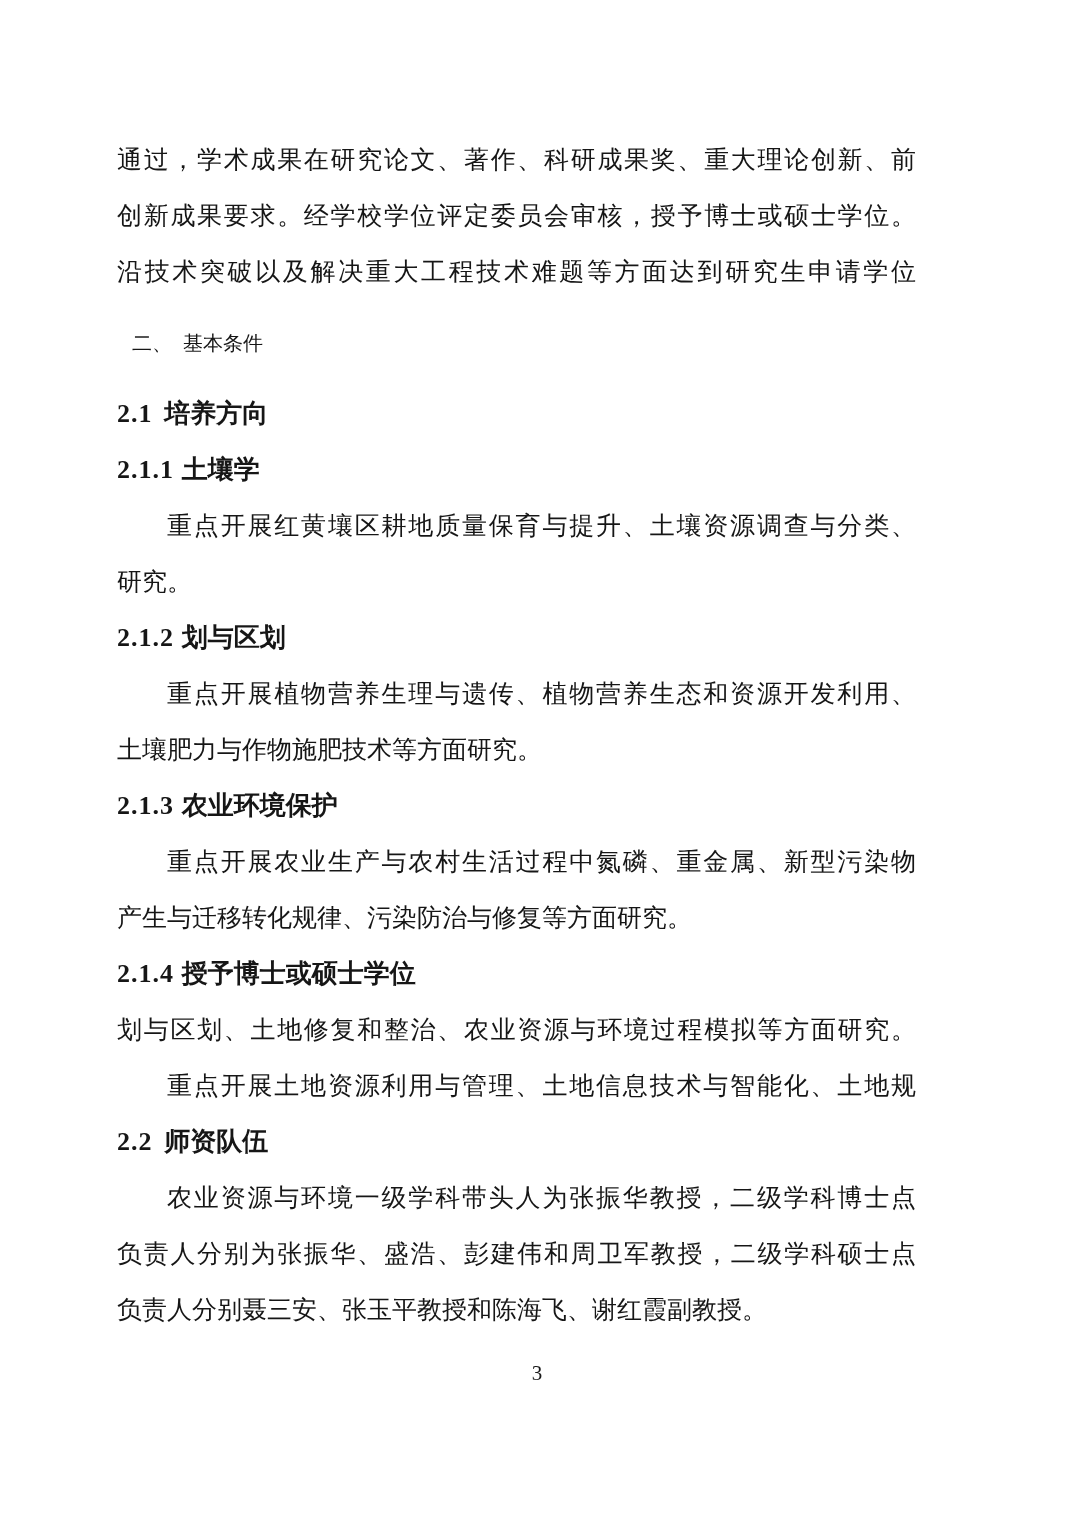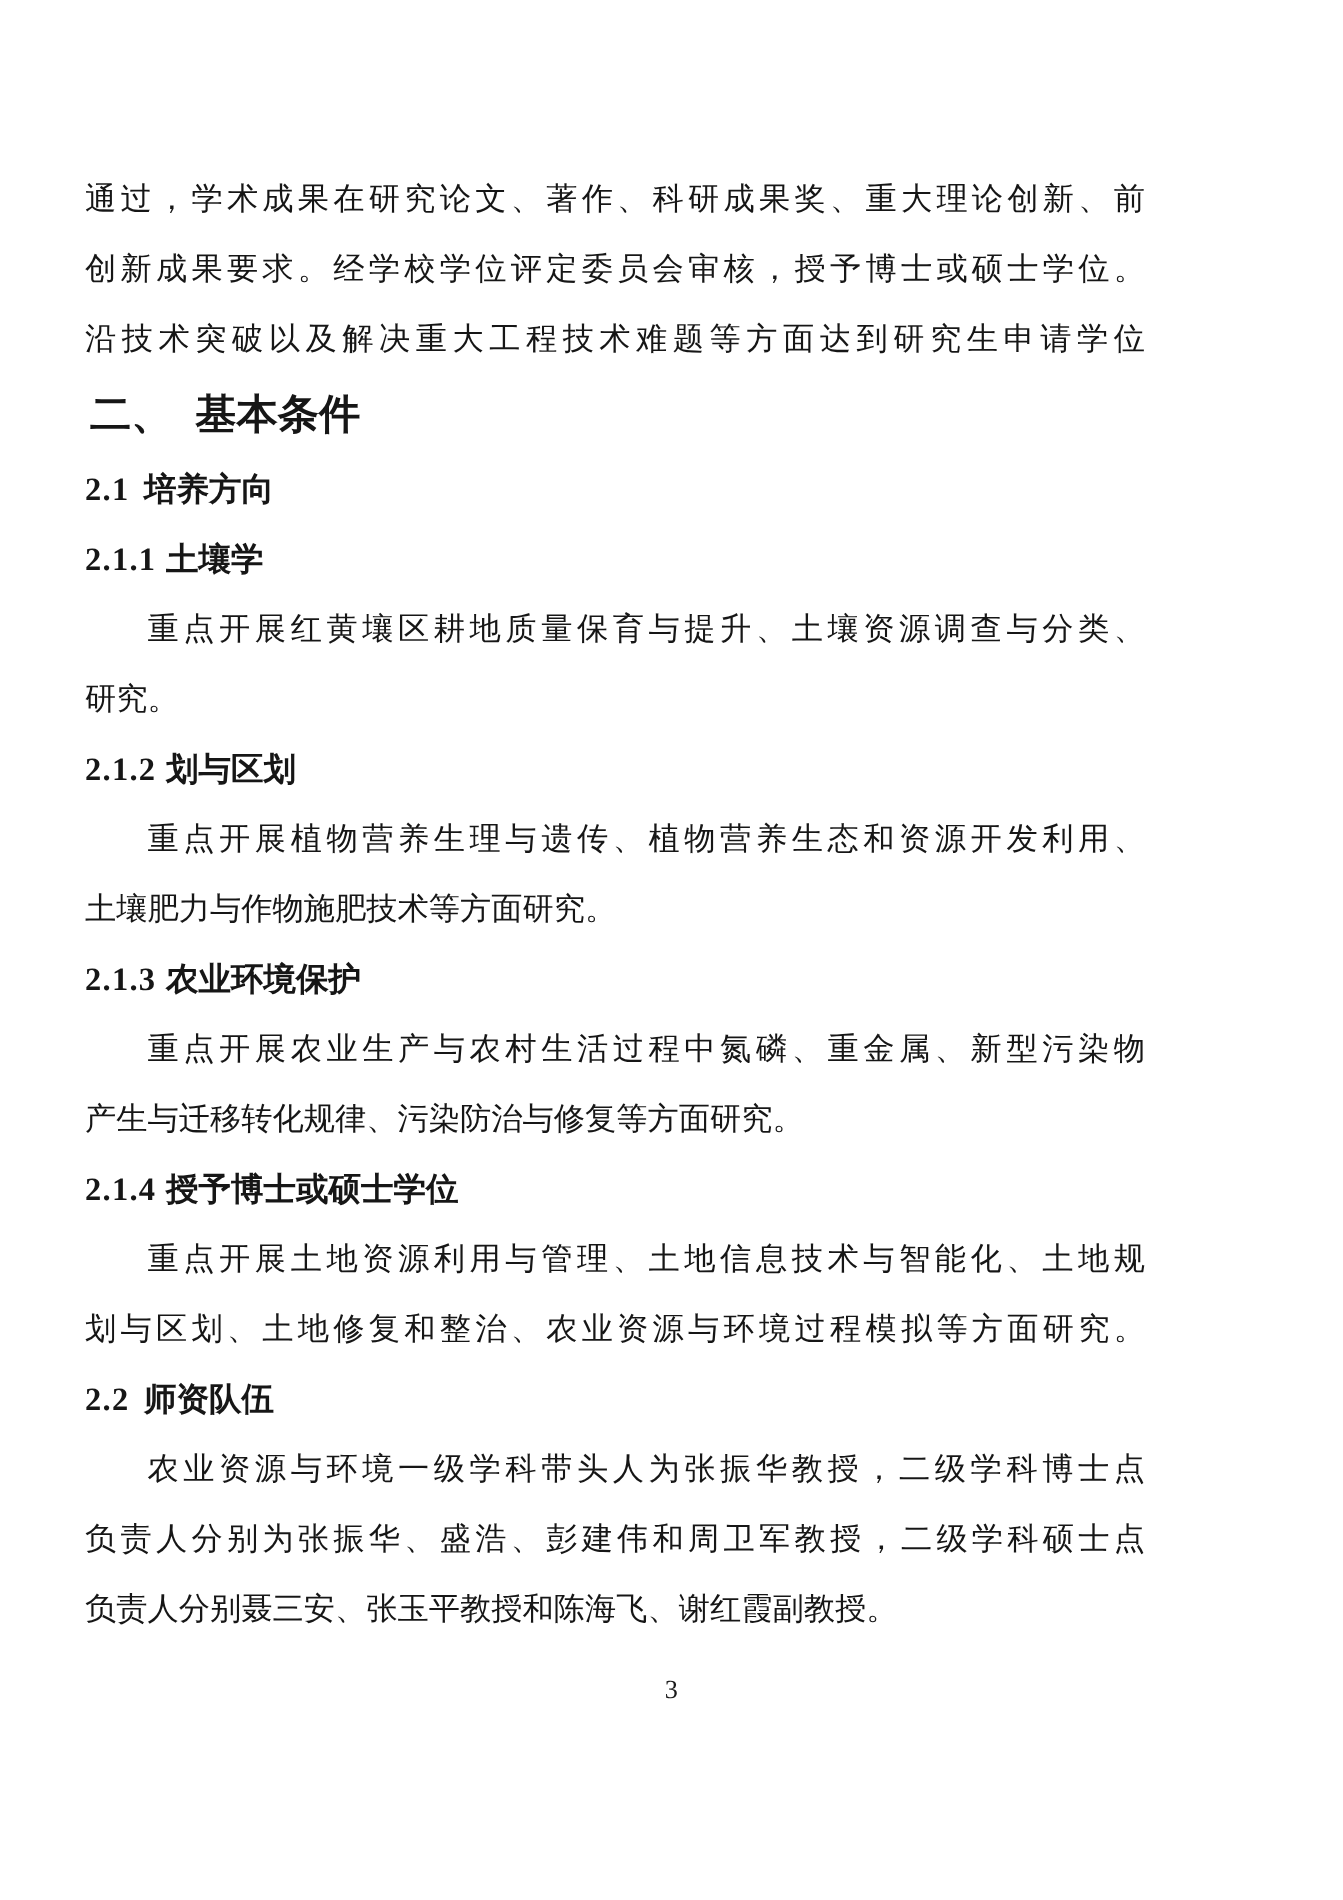--- a/index.html
+++ b/index.html
@@ -7,43 +7,43 @@
   .page {
     position: relative;
     width: 1074px;
     height: 1520px;
     background: #ffffff;
     color: #161616;
     font-family: "Liberation Serif", "DejaVu Serif", serif;
     overflow: hidden;
   }
   .content {
-    padding: 132px 158px 0 68px; 
+    padding: 132px 158px 0 117px; 
   }
   .ln {
     font-size: 25px;
     line-height: 56px;
     margin: 0;
     white-space: nowrap;
   }
   
   .j {
     text-align: justify;
     text-justify: inter-character;
     text-align-last: justify;
   }
   
   .end { text-align: left; text-align-last: left; }
   
   .indent { text-indent: 2em; }
   .h1 {
-    font-size: 33px;
-    font-weight: bold;
+    font-size: 20px;
+    font-weight: normal;
     line-height: 56px;
-    margin: 4px;
+    margin: 15px;
   }
   .h1 .ht { margin-left: 0.55em; }
   .h2, .h3 {
     font-size: 26px;
     font-weight: bold;
     line-height: 56px;
     margin: 0;
   }
   .h2 .hnum, .h3 .hnum { font-weight: bold; letter-spacing: 1px; }
   .h2 .ht { margin-left: 0.45em; }
@@ -80,22 +80,22 @@
     <div class="ln j indent">重点开展植物营养生理与遗传、植物营养生态和资源开发利用、</div>
     <div class="ln end">土壤肥力与作物施肥技术等方面研究。</div>
 
     <div class="h3"><span class="hnum">2.1.3</span><span class="ht">农业环境保护</span></div>
 
     <div class="ln j indent">重点开展农业生产与农村生活过程中氮磷、重金属、新型污染物</div>
     <div class="ln end">产生与迁移转化规律、污染防治与修复等方面研究。</div>
 
     <div class="h3"><span class="hnum">2.1.4</span><span class="ht">授予博士或硕士学位</span></div>
 
+    <div class="ln j">划与区划、土地修复和整治、农业资源与环境过程模拟等方面研究。</div>
     <div class="ln j indent">重点开展土地资源利用与管理、土地信息技术与智能化、土地规</div>
-    <div class="ln j">划与区划、土地修复和整治、农业资源与环境过程模拟等方面研究。</div>
 
     <div class="h2"><span class="hnum">2.2</span><span class="ht">师资队伍</span></div>
 
     <div class="ln j indent">农业资源与环境一级学科带头人为张振华教授，二级学科博士点</div>
     <div class="ln j">负责人分别为张振华、盛浩、彭建伟和周卫军教授，二级学科硕士点</div>
     <div class="ln end">负责人分别聂三安、张玉平教授和陈海飞、谢红霞副教授。</div>
 
   </div>
 
   <div class="pagenum">3</div>

